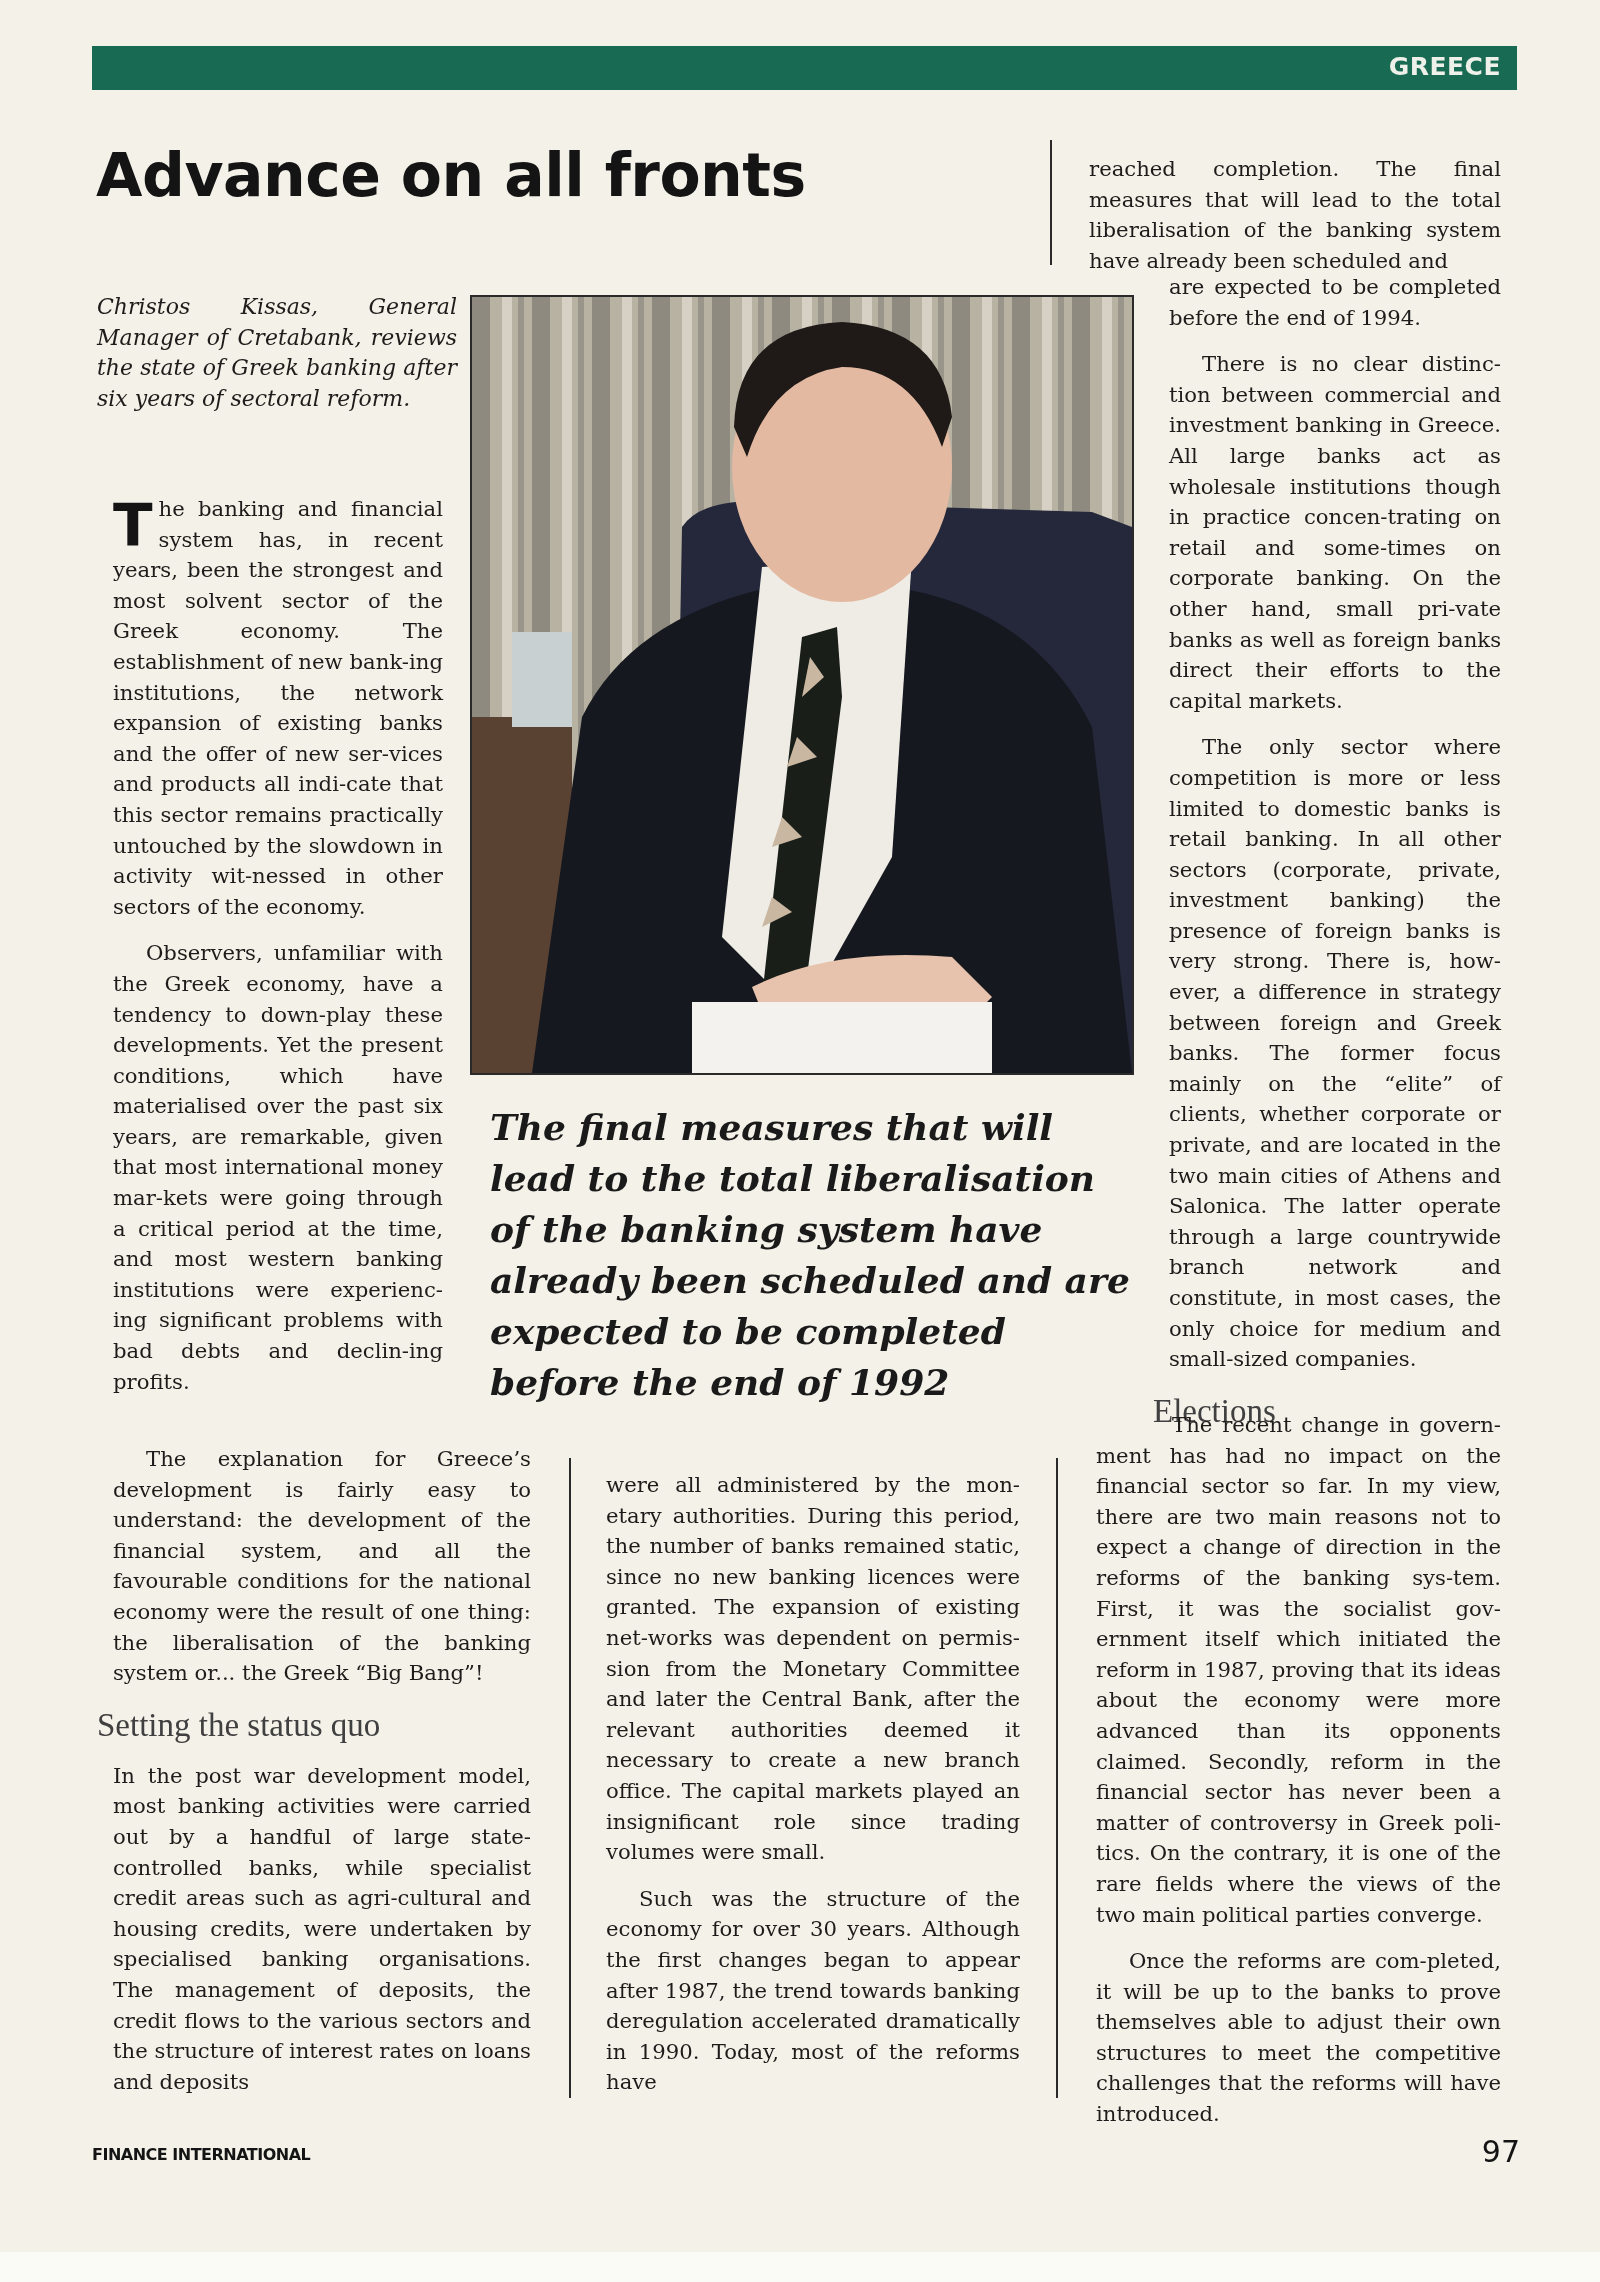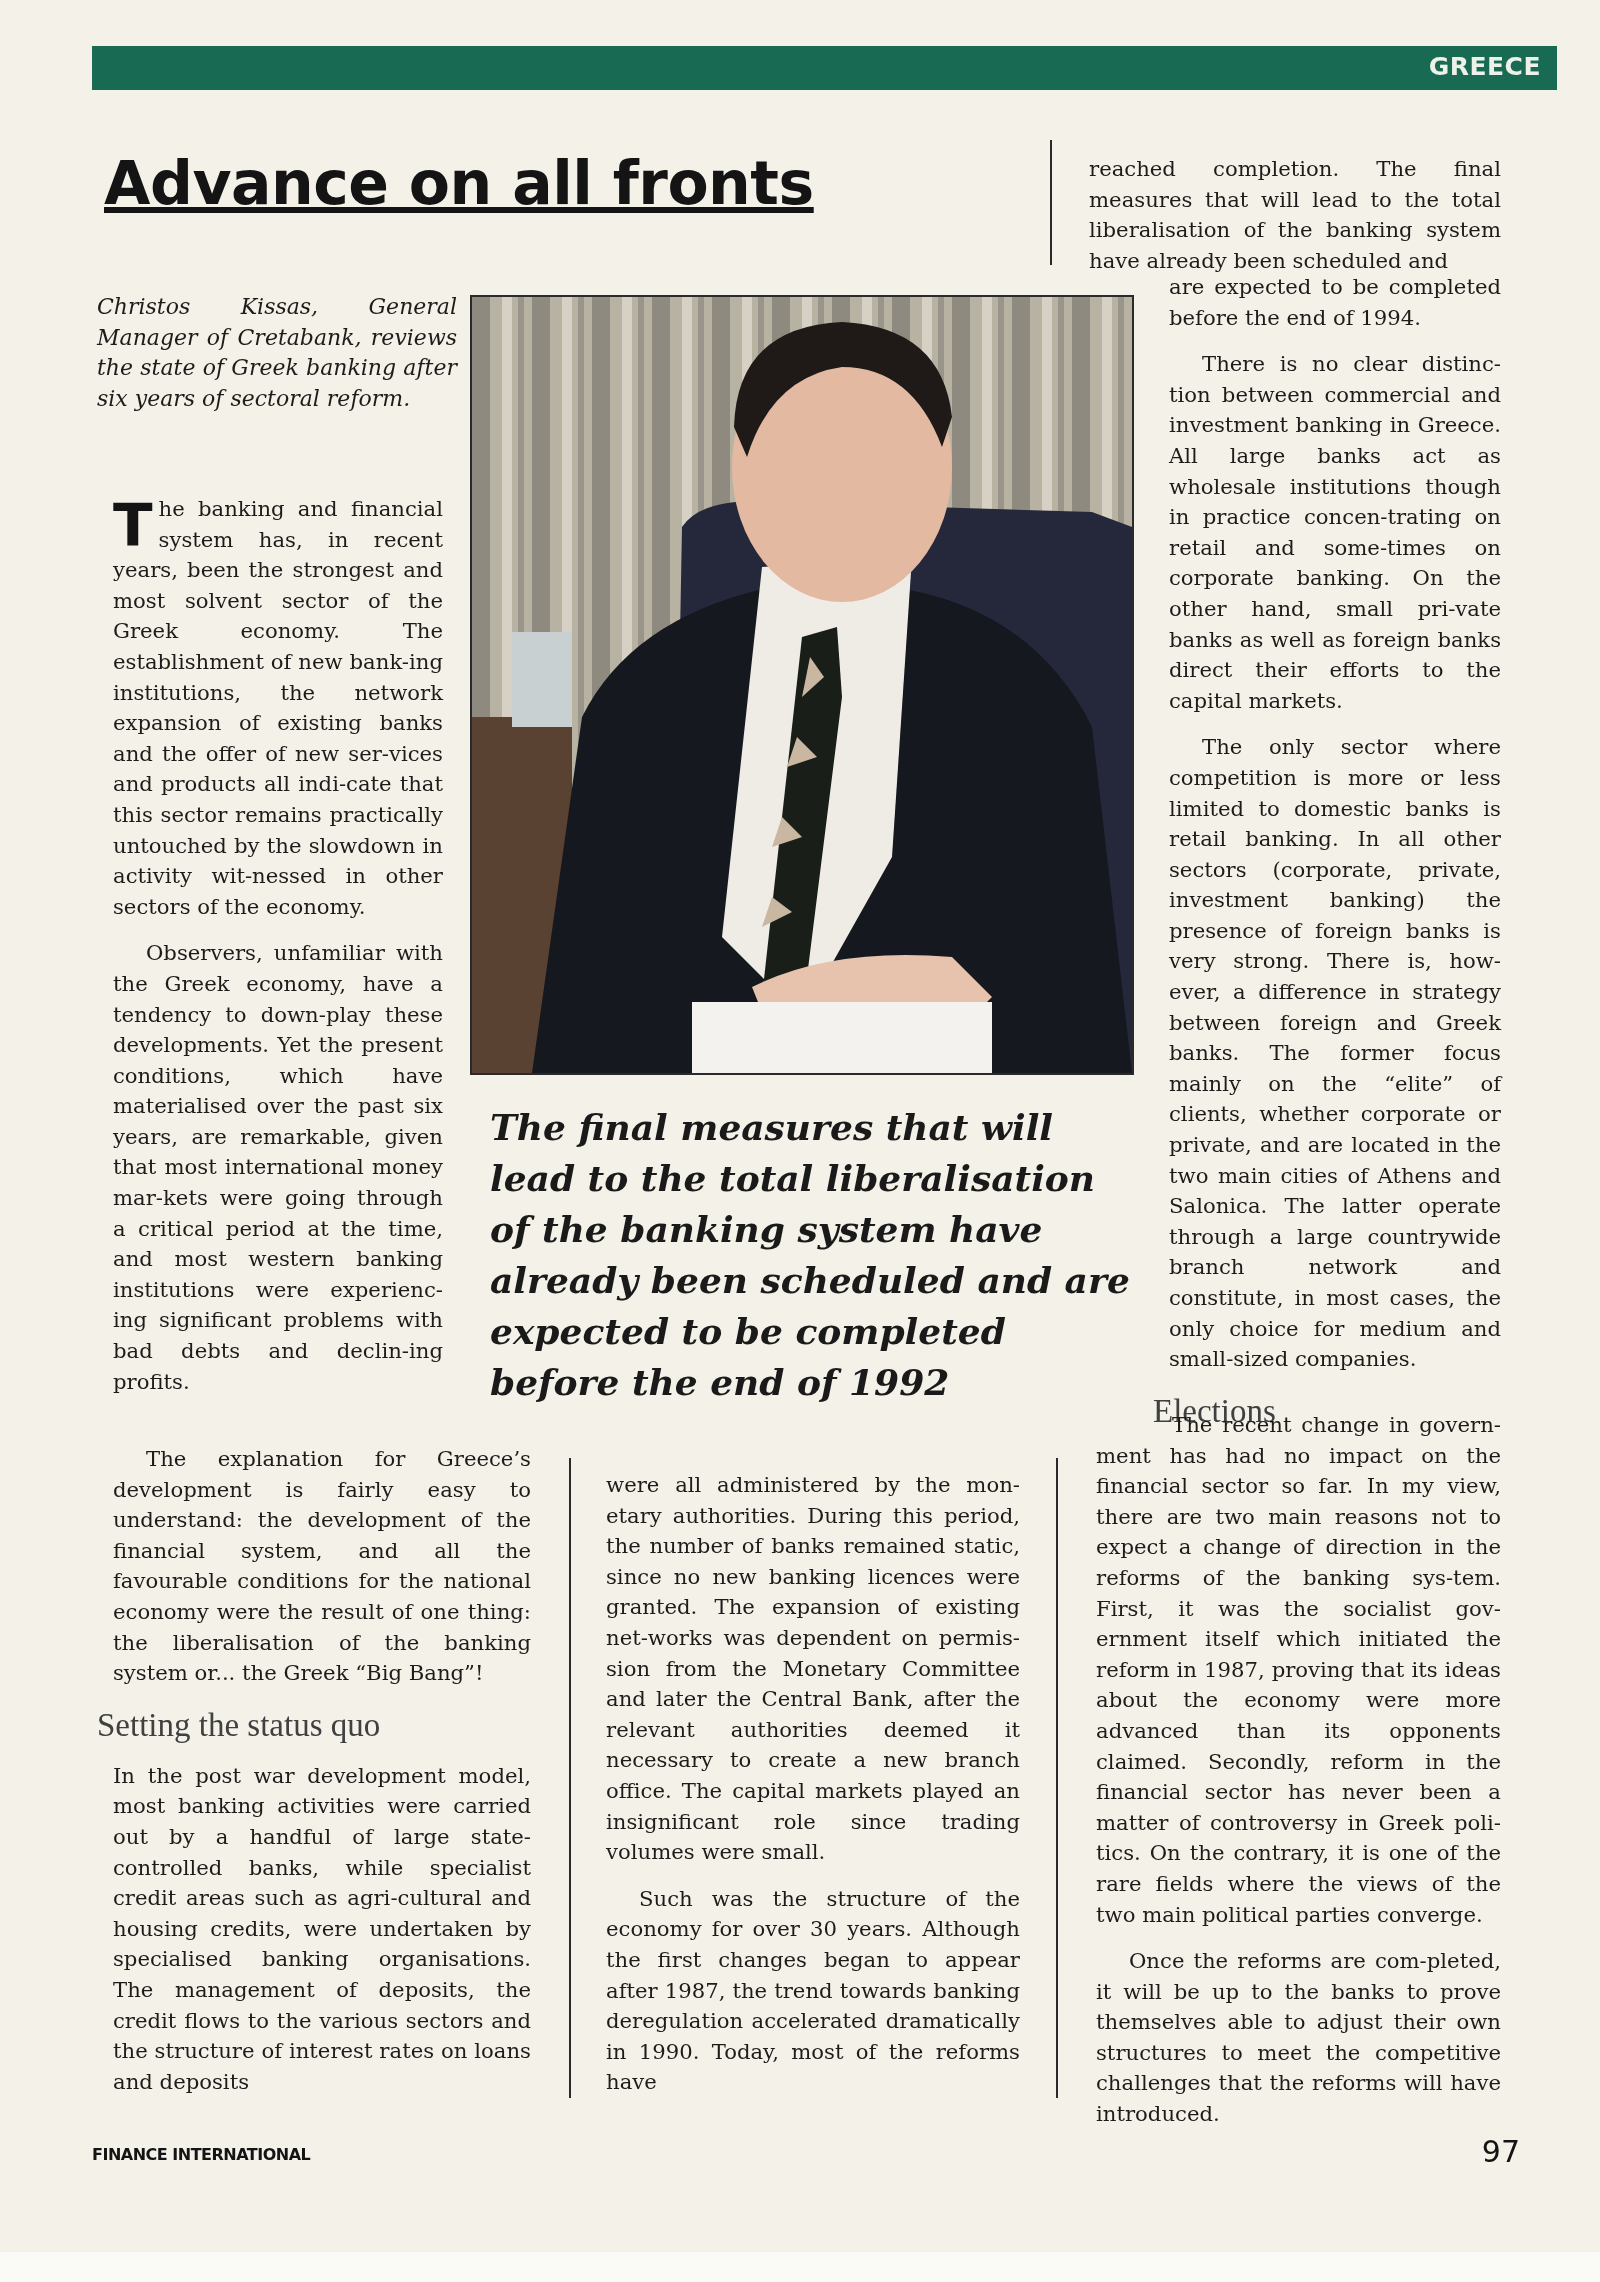--- a/index.html
+++ b/index.html
@@ -5,21 +5,20 @@
   html, body { margin:0; padding:0; }
   body {
     width:1600px; height:2282px; position:relative; overflow:hidden;
     background:#f3f1e8;
     font-family:"DejaVu Serif", "Liberation Serif", serif;
     color:#1e1c1a;
   }
   .bar {
     position:absolute; left:92px; top:46px; width:1425px; height:44px;
     background:#186b52;
-    padding-left:40px;
   }
   .bar-label {
     position:absolute; right:16px; top:6px;
     font-family:"DejaVu Sans", "Liberation Sans", sans-serif;
     font-weight:bold; font-size:25px; color:#eef0ea; letter-spacing:0.5px;
   }
   .title {
     position:absolute; left:96px; top:140px;
     font-family:"DejaVu Sans", "Liberation Sans", sans-serif;
     font-weight:bold; font-size:60px; color:#141414; letter-spacing:-0.5px;
@@ -78,21 +77,21 @@
     position:absolute; left:0; top:2252px; width:1600px; height:30px; background:#fafaf6;
   }
 </style>
 </head>
 <body>
 
 <div class="bar">
   <span class="bar-label">GREECE</span>
 </div>
 
-<h1 class="title" style="margin:8px;text-decoration:underline;">Advance on all fronts</h1>
+<h1 class="title" style="margin:0;">Advance on all fronts</h1>
 
 <div class="standfirst">Christos Kissas, General Manager of Cretabank, reviews the state of Greek banking after six years of sectoral reform.</div>
 
 <div class="col c1a">
   <p class="noindent"><span class="dropcap">T</span><span>he banking and financial system has, in recent years, been the strongest and most solvent sector of the Greek economy. The establishment of new bank-ing institutions, the network expansion of existing banks and the offer of new ser-vices and products all indi-cate that this sector remains practically untouched by the slowdown in activity wit-nessed in other sectors of the economy.</span></p>
   <p>Observers, unfamiliar with the Greek economy, have a tendency to down-play these developments. Yet the present conditions, which have materialised over the past six years, are remarkable, given that most international money mar-kets were going through a critical period at the time, and most western banking institutions were experienc-ing significant problems with bad debts and declin-ing profits.</p>
 </div>
 
 <div class="col c1b">
   <p>The explanation for Greece’s development is fairly easy to understand: the development of the financial system, and all the favourable conditions for the national economy were the result of one thing: the liberalisation of the banking system or... the Greek “Big Bang”!</p>

